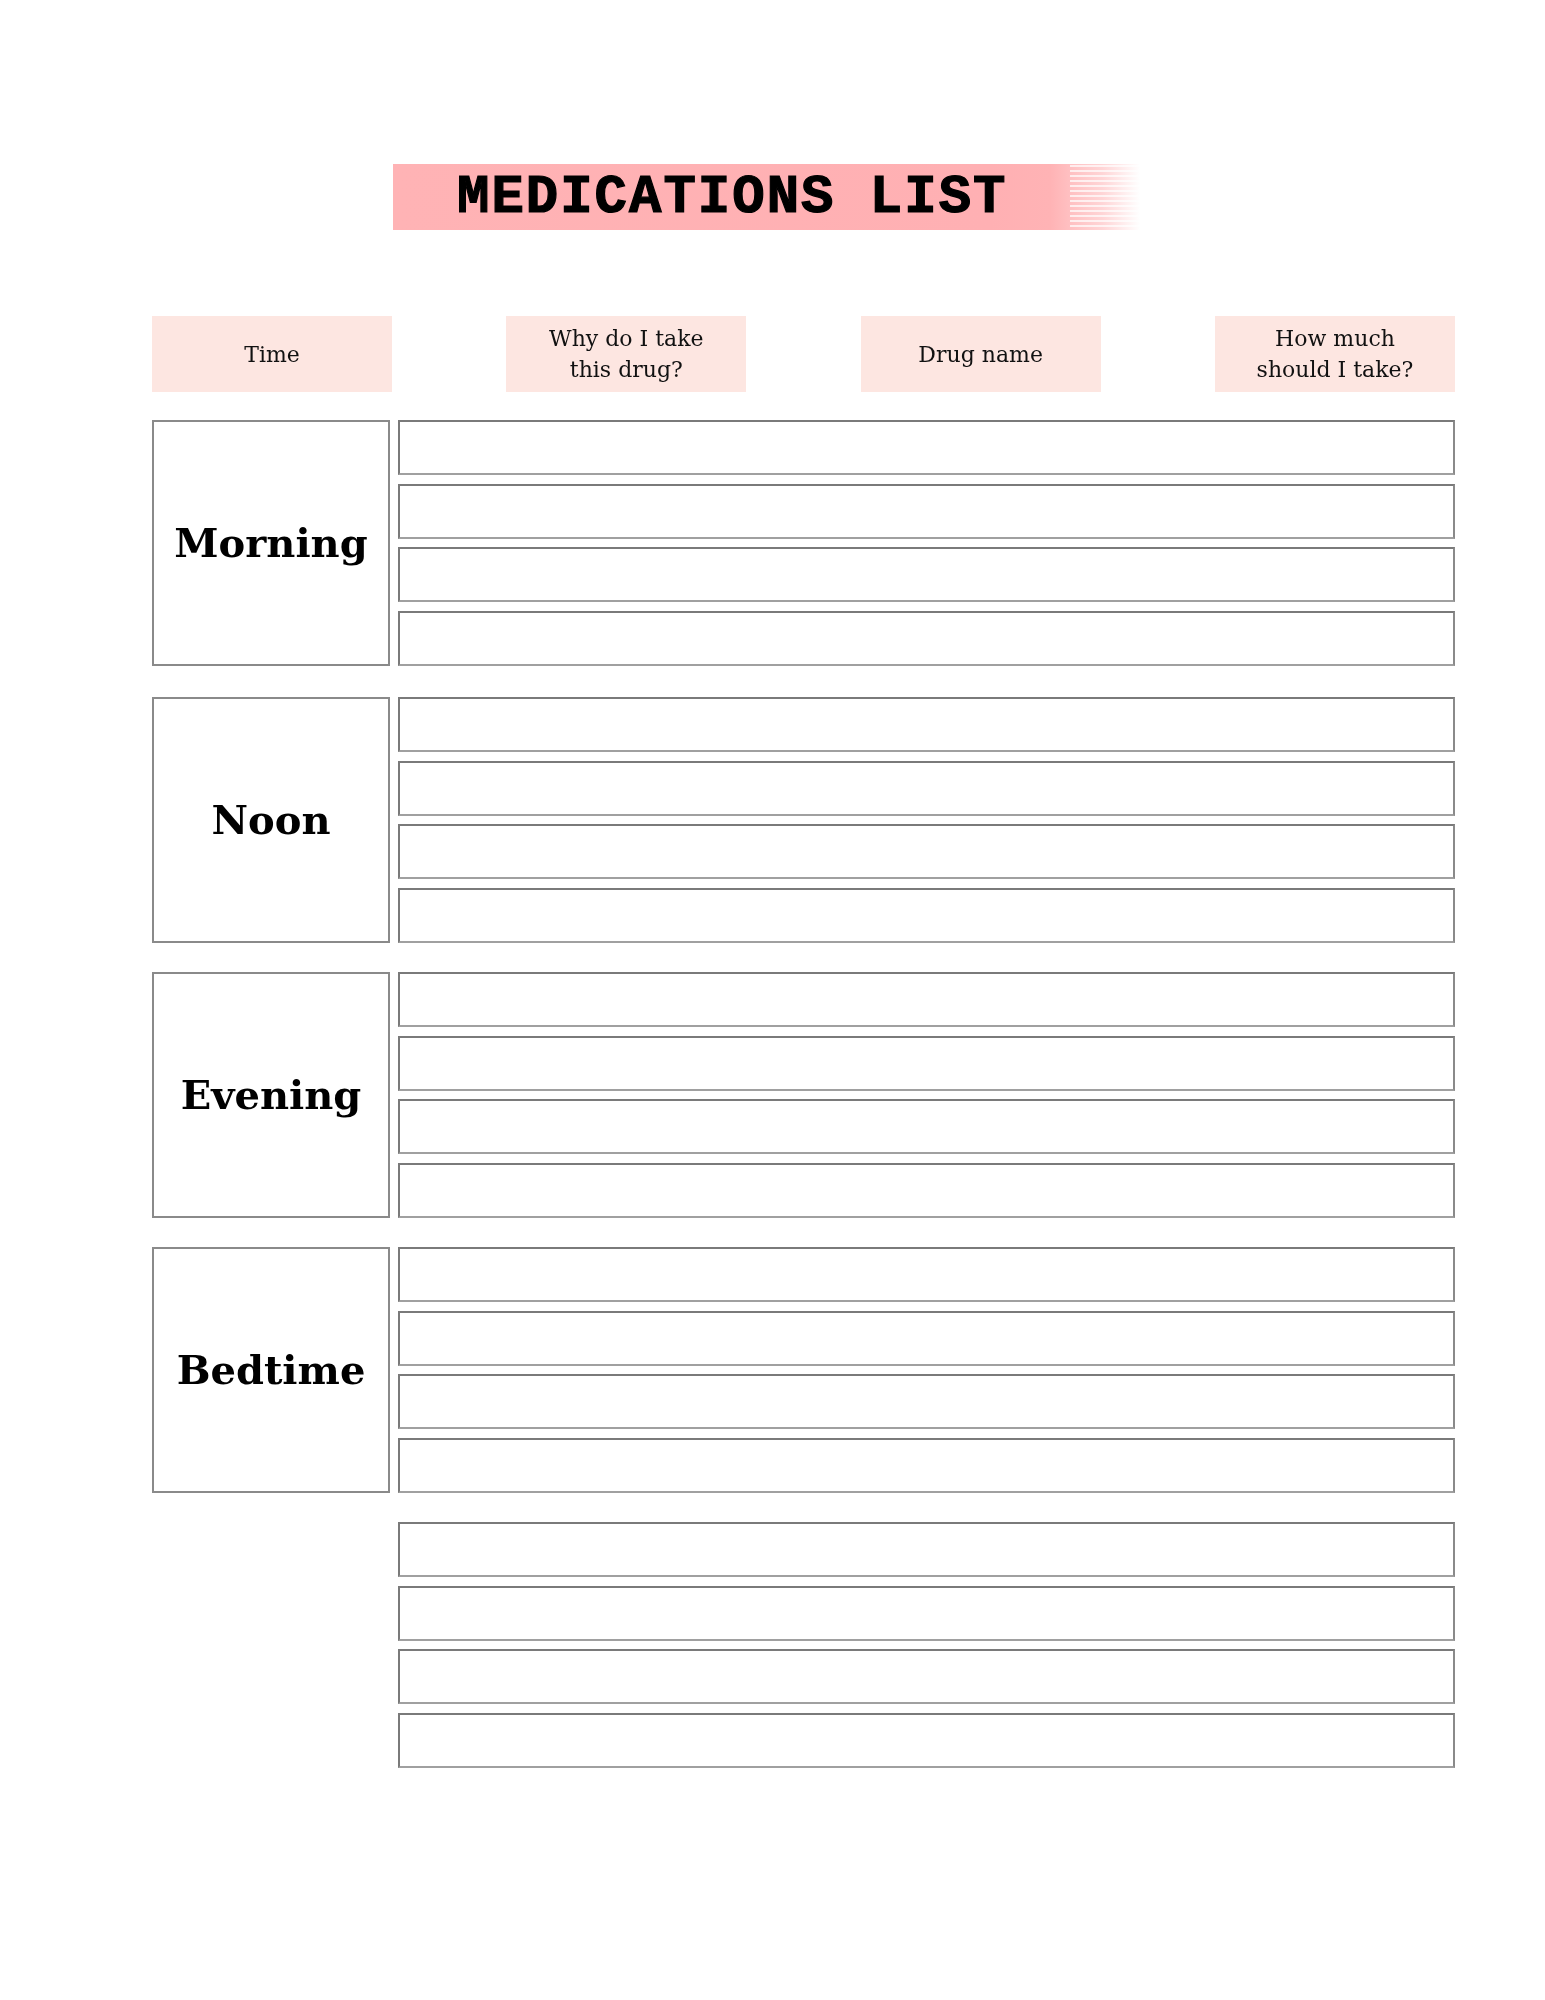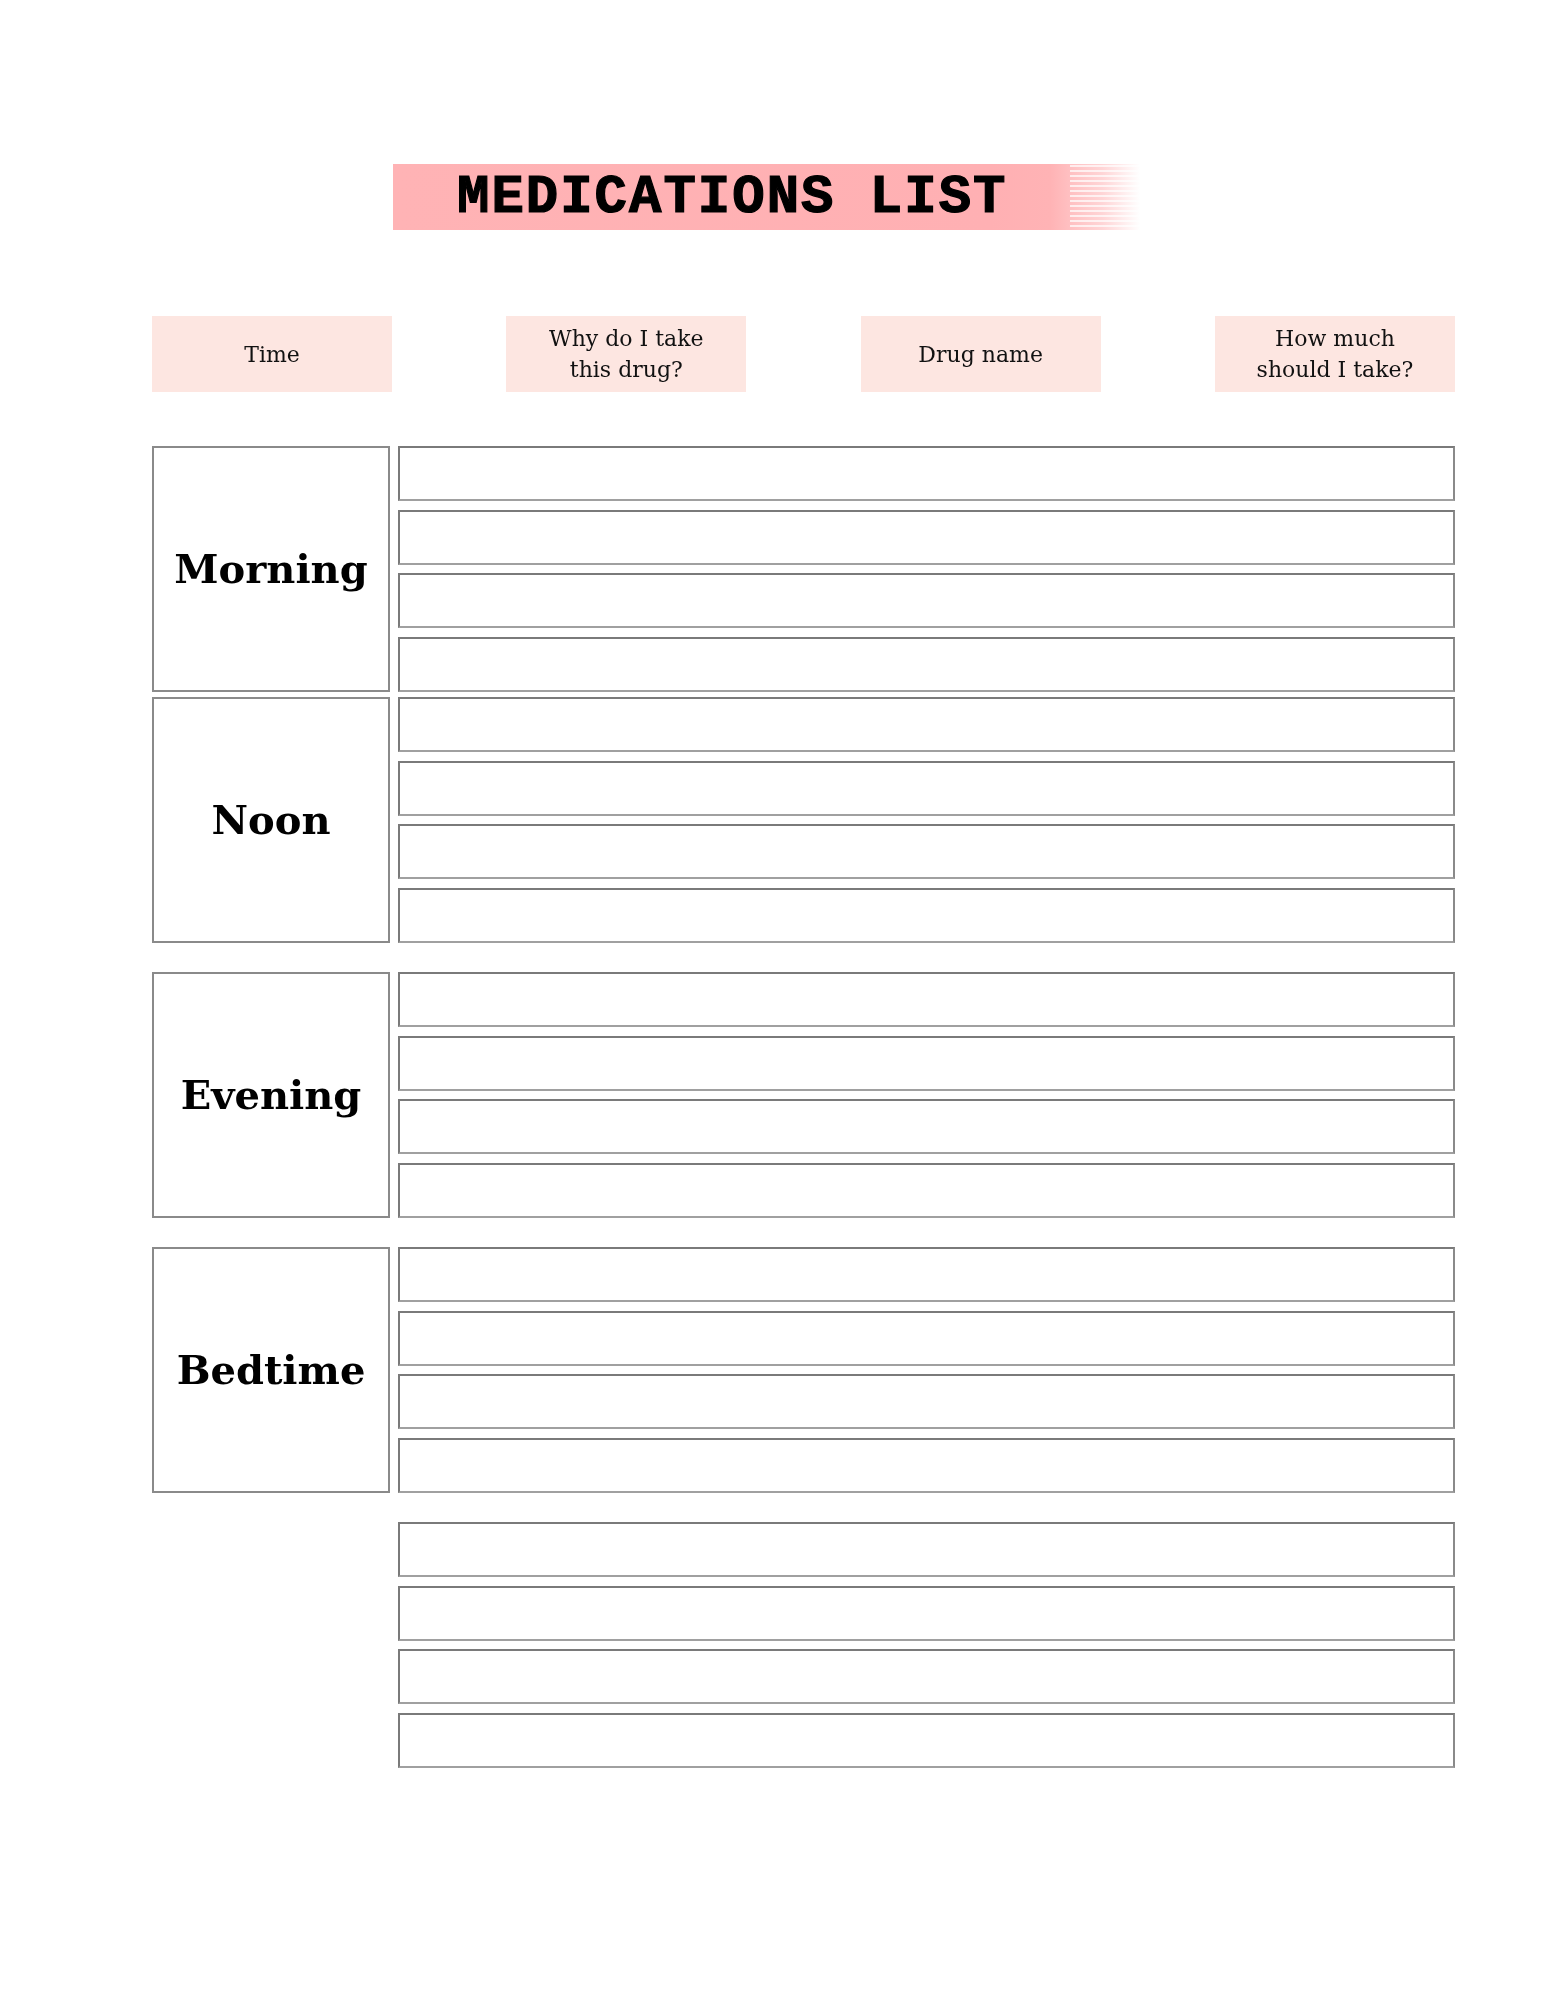--- a/index.html
+++ b/index.html
@@ -133,21 +133,21 @@
 
 <div class="header-row">
   <div class="header-cell small">Time</div>
   <div class="header-cell small">Why do I take
 this drug?</div>
   <div class="header-cell small">Drug name</div>
   <div class="header-cell small">How much
 should I take?</div>
 </div>
 
-<div class="block" style="top:446px;">
+<div class="block" style="top:420px;">
   <div class="time-box">Morning</div>
   <div class="rows">
     <div class="entry-row"></div>
     <div class="entry-row"></div>
     <div class="entry-row"></div>
     <div class="entry-row"></div>
   </div>
 </div>
 
 <div class="block" style="top:697px;">

